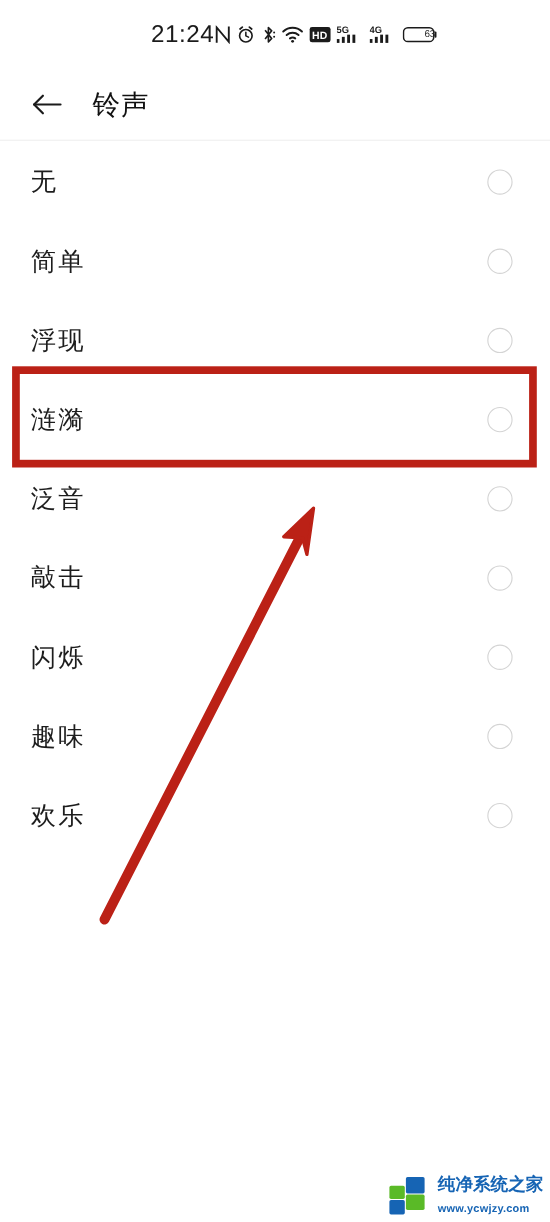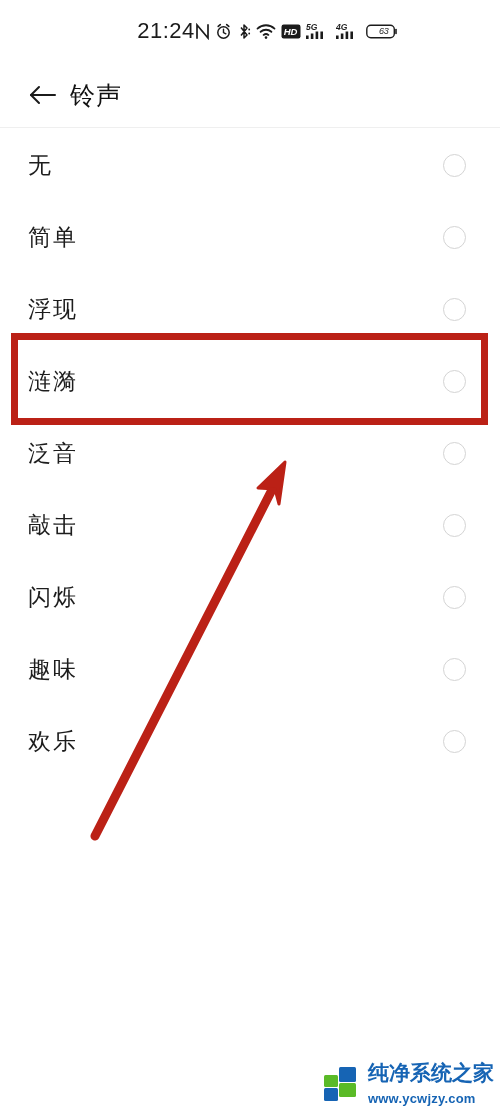--- a/index.html
+++ b/index.html
@@ -34,31 +34,30 @@
     color: #1b1b1b;
     letter-spacing: 0.5px;
     font-weight: 400;
     margin-left: 38px;
   }
   #status-icons {
     display: flex;
     align-items: center;
     gap: 5px;
     margin-right: 3px;
-    font-style: italic;
   }
   .sbicon { display: block; }
   .battery-wrap {
     position: relative;
     display: flex;
     align-items: center;
   }
   .battery-text {
     position: absolute;
-    left: 0; top: 0;
+    left: 7px; top: 0;
     width: 36px; height: 16px;
     display: flex;
     align-items: center;
     justify-content: center;
     font-size: 9px;
     color: #2a2a2a;
     letter-spacing: -0.2px;
   }
 
   
@@ -74,21 +73,21 @@
   #back-button {
     width: 34px; height: 34px;
     display: flex;
     align-items: center;
     justify-content: center;
     cursor: pointer;
   }
   #page-title {
     font-size: 25px;
     color: #111111;
-    margin-left: 10px;
+    margin-left: 24px;
     letter-spacing: 1px;
     font-weight: 400;
   }
   #app-bar-divider {
     position: absolute;
     left: 0; top: 127px;
     width: 500px; height: 1px;
     background: #efefef;
   }
 
@@ -167,27 +166,27 @@
   }
   #wm-logo {
     display: block;
   }
   #wm-textblock {
     display: flex;
     flex-direction: column;
     line-height: 1;
   }
   #wm-title {
-    font-size: 21px;
+    font-size: 16px;
     font-weight: bold;
     color: #1664b4;
     letter-spacing: 0px;
   }
   #wm-url {
-    font-size: 13px;
+    font-size: 10px;
     font-weight: bold;
     color: #1664b4;
     letter-spacing: 0.2px;
     margin-top: 9px;
   }
 </style>
 </head>
 <body>
 
 <div id="screen">

